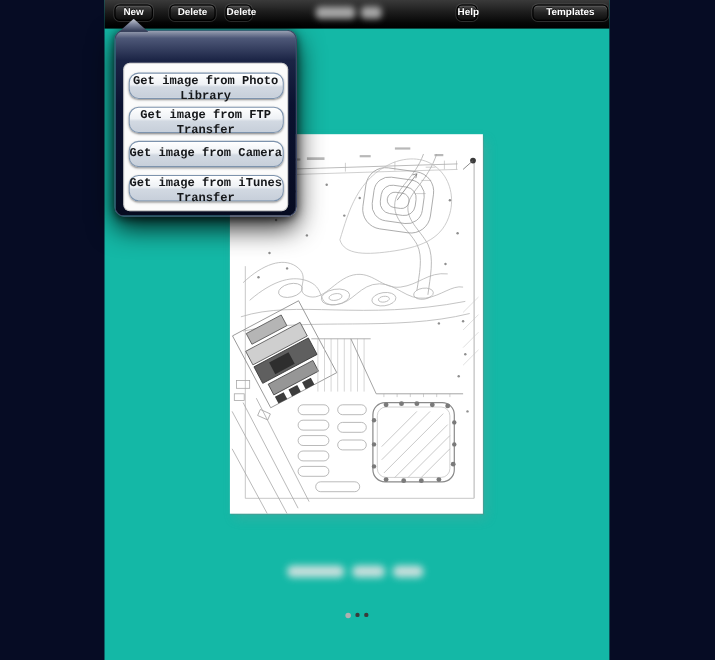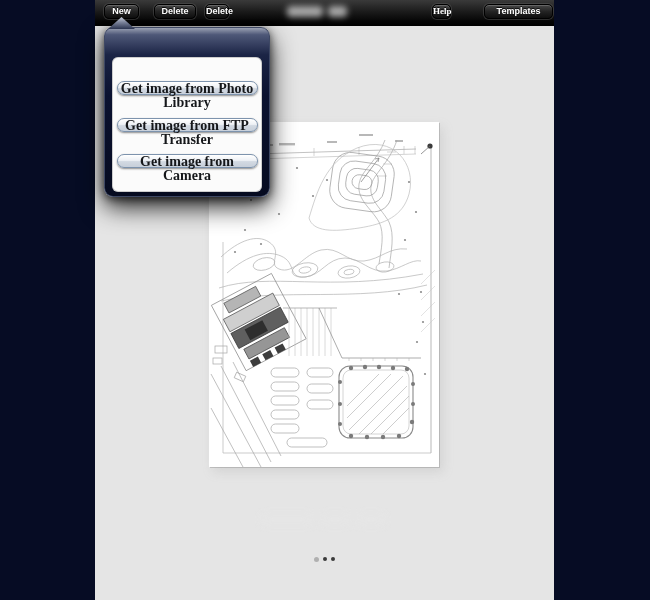--- a/index.html
+++ b/index.html
@@ -5,42 +5,42 @@
   * { box-sizing: border-box; margin: 0; padding: 0; }
   html,body { width: 650px; height: 600px; }
   body {
     background: #060c24;
     font-family: "Liberation Sans", sans-serif;
     position: relative;
     overflow: hidden;
   }
   .app {
     position: absolute; left: 95px; top: 0; width: 459px; height: 600px;
-    background: #e5e5e5;
+    background: #14b8a6;
   }
   
   .toolbar {
     position: absolute; top: 0; left: 0; right: 0; height: 26px;
     background: linear-gradient(180deg, #3a3a3a 0%, #1b1b1b 45%, #060606 80%, #000 100%);
   }
   .tb-btn {
     position: absolute; top: 4px; height: 15px;
     background: linear-gradient(180deg, #474747 0%, #242424 50%, #0e0e0e 100%);
     border: 1px solid #000;
     box-shadow: inset 0 1px 0 rgba(255,255,255,.18), 0 0 0 1px rgba(90,90,90,.45);
     border-radius: 5px;
     color: #fff; font-size: 9px; font-weight: bold;
     text-align: center; line-height: 13px;
     text-shadow: 0 -1px 0 rgba(0,0,0,.8);
     cursor: default;
   }
   .tb-new { left: 9px; width: 35px; }
   .tb-share { left: 59px; width: 42px; }
   .tb-delete { left: 110px; width: 24px; }
-  .tb-help { left: 337px; width: 19px; font-family: Liberation Serif, serif; }
+  .tb-help { left: 320px; width: 19px; }
   .tb-templates { left: 389px; width: 69px; }
   .tb-title-blur {
     position: absolute; left: 192px; top: 6px; width: 60px; height: 11px;
     display: flex; gap: 5px; filter: blur(3px); opacity: .8;
   }
   .tb-title-blur i { display:block; height: 100%; background:#c9c9c9; border-radius:4px; }
   .tb-title-blur i:nth-child(1){ width: 36px; }
   .tb-title-blur i:nth-child(2){ width: 19px; }
 
   
@@ -61,27 +61,27 @@
   .popover-panel {
     position: absolute; left: 7px; right: 7px; top: 29px; bottom: 4px;
     background: #fbfbfb;
     border-radius: 6px;
     box-shadow: inset 0 0 0 1px rgba(0,0,0,.18);
     display: flex; flex-direction: column;
     justify-content: space-evenly; align-items: center;
     padding: 2px 0;
   }
   .pop-btn {
-    width: 141px; height: 14px;
+    width: 141px; height: 24px;
     border-radius: 9px;
     border: 1px solid #7d93ad;
     background: linear-gradient(180deg, #ffffff 0%, #eef1f5 45%, #d2d9e2 55%, #c7cfda 100%);
     box-shadow: 0 1px 2px rgba(0,0,0,.45), inset 0 1px 0 #fff;
-    color: #15171a; font-size: 14px; font-weight: bold;
-    font-family: Liberation Serif, serif;
+    color: #15171a; font-size: 11px; font-weight: bold;
+    font-family: Liberation Mono, monospace;
     text-align: center; line-height: 14px;
     cursor: default;
   }
 
   
   .doc-page {
     position: absolute; left: 114px; top: 122px; width: 230px; height: 345px;
     background: #fff;
     box-shadow: 4px 5px 10px rgba(150,150,150,.22), 1px 1px 0 rgba(120,120,120,.35);
   }
@@ -120,20 +120,21 @@
     <div class="tb-btn tb-help">Help</div>
     <div class="tb-btn tb-templates">Templates</div>
   </div>
 
   <div class="popover-arrow"></div>
   <div class="popover">
     <div class="popover-panel">
       <button class="pop-btn">Get image from Photo Library</button>
       <button class="pop-btn">Get image from FTP Transfer</button>
       <button class="pop-btn">Get image from Camera</button>
+      <button class="pop-btn">Get image from iTunes Transfer</button>
     </div>
   </div>
 
   <div class="doc-page">
     <svg viewBox="0 0 230 345" xmlns="http://www.w3.org/2000/svg">
       <g fill="none" stroke="#a8a8a8" stroke-width="0.7">
 
         <path d="M14 33 L207 27"></path>
         <path d="M14 38 L207 32" stroke-width="0.5"></path>
         <path d="M222 24 V 331" stroke="#9a9a9a"></path>

